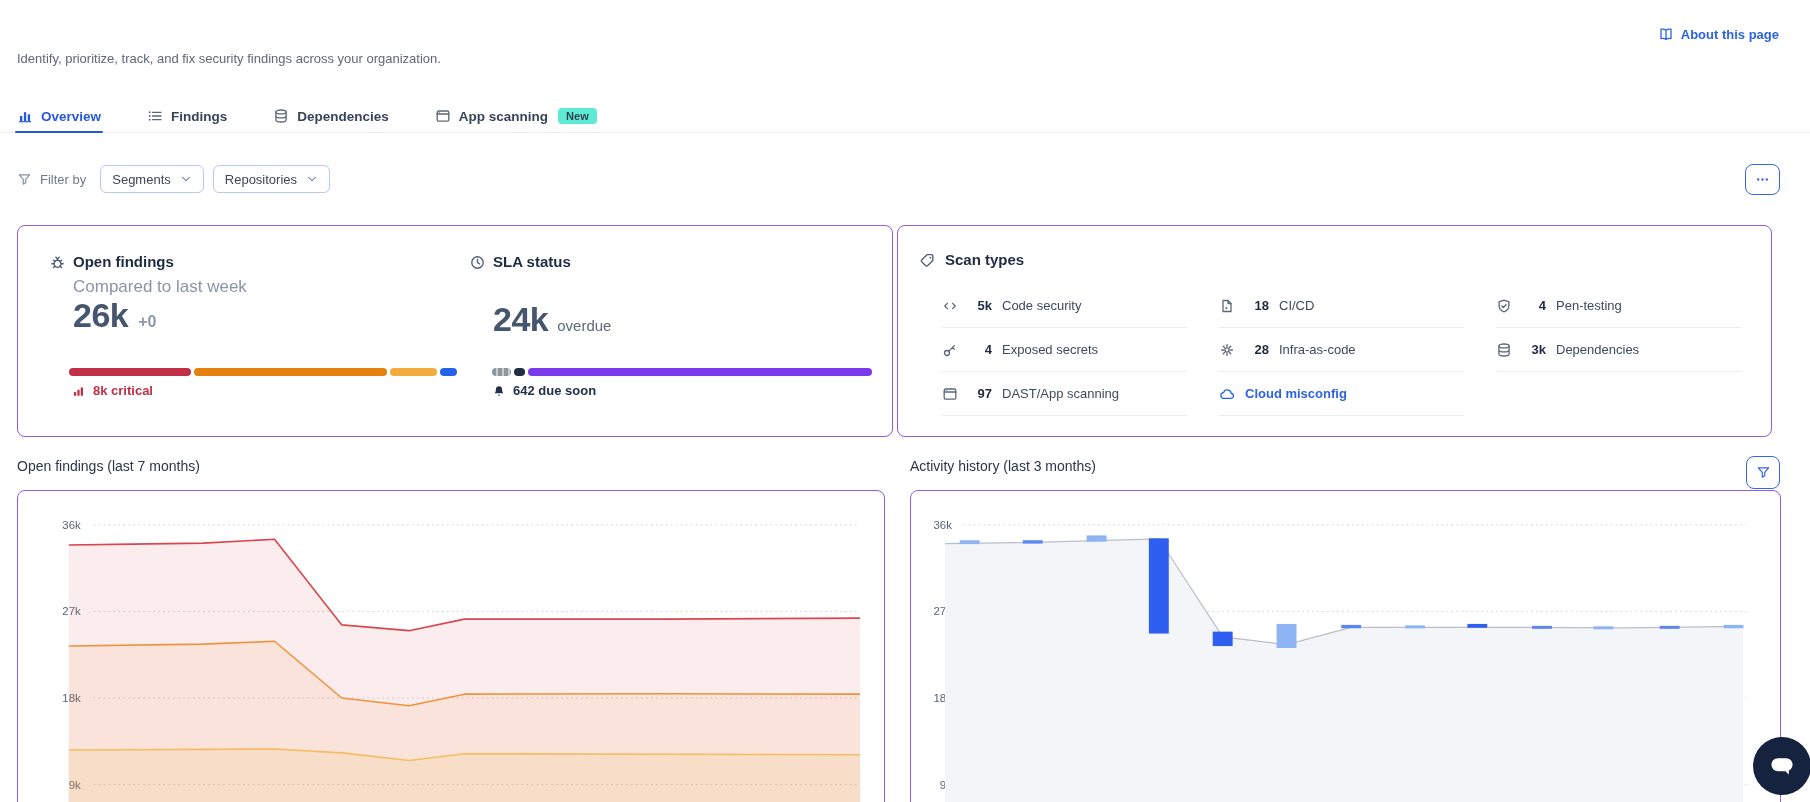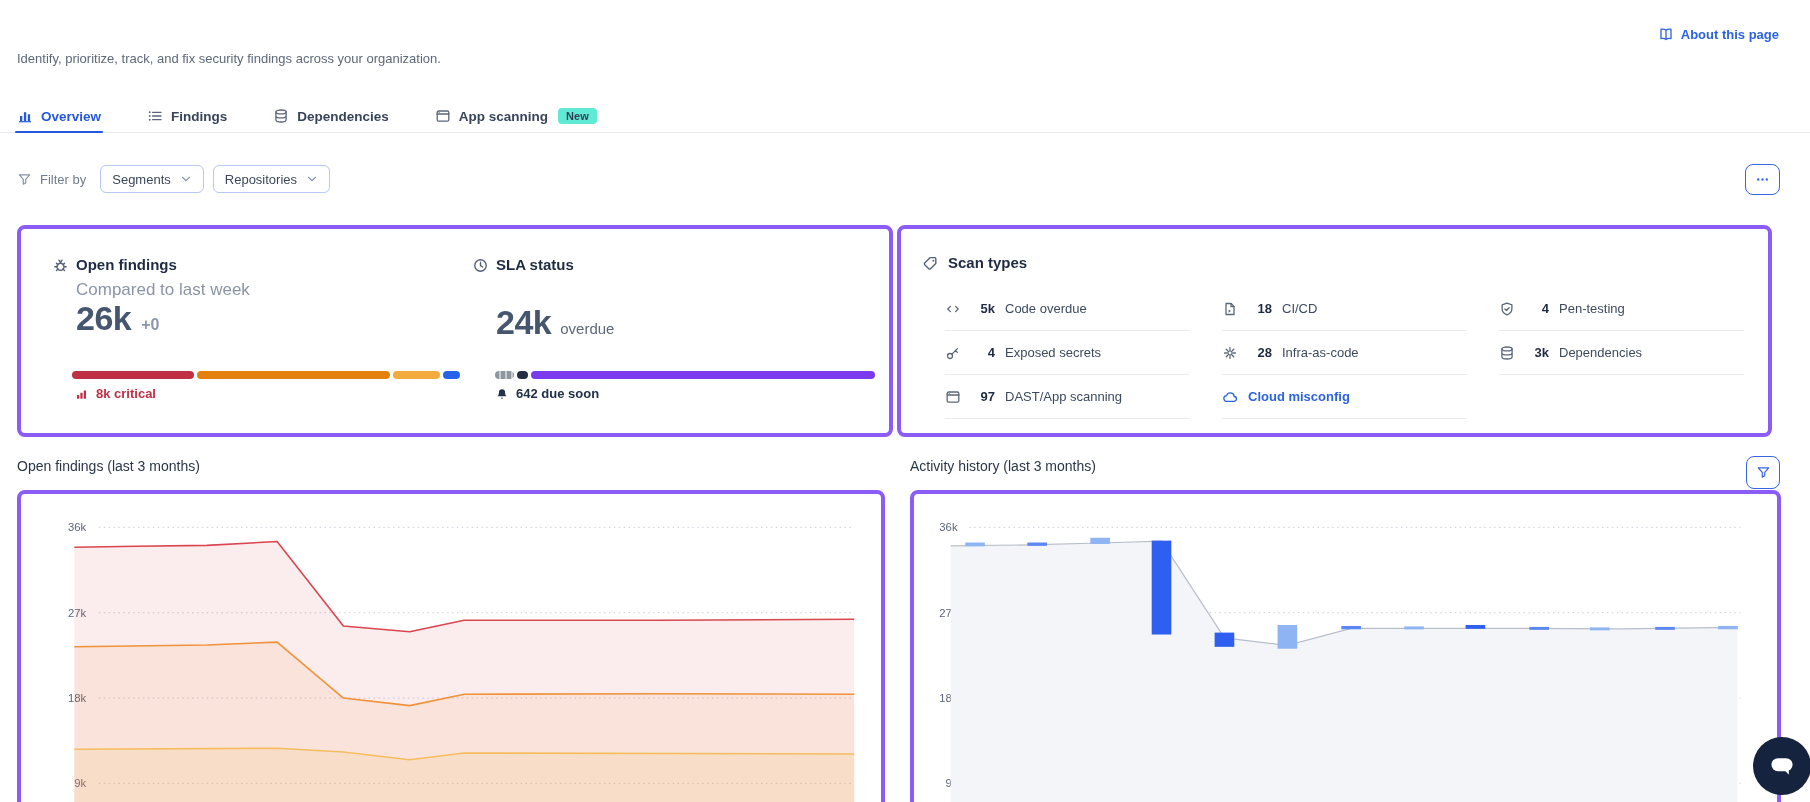--- a/index.html
+++ b/index.html
@@ -35,21 +35,21 @@
   .dropdown { height:28px; display:flex; align-items:center; gap:9px; padding:0 11px; margin-right:9px;
               background:#fff; border:1px solid #b9c8f0; border-radius:6px; font-family:inherit;
               font-size:13px; color:#3c4759; cursor:pointer; }
   .dropdown .icon { width:12px; height:12px; color:#7c8aa6; }
   .more-btn { position:absolute; left:1745px; top:164px; width:35px; height:31px; background:#fff;
               border:1px solid #3566e8; border-radius:8px; color:#3566e8; cursor:pointer;
               display:flex; align-items:center; justify-content:center; }
   .more-btn .icon { width:15px; height:15px; }
 
   
-  .card { position:absolute; background:#fff; border:4px solid #8b5cf6; border-radius:8px; }
+  .card { position:absolute; background:#fff; border:1px solid #8b5cf6; border-radius:8px; }
   #card-metrics { left:17px; top:225px; width:876px; height:212px; }
   #card-scans   { left:897px; top:225px; width:875px; height:212px; }
 
   .m-icon { position:absolute; width:17px; height:17px; color:#53607a; top:28px; }
   .m-title { position:absolute; top:27px; font-size:15px; font-weight:700; color:#1f2b42; }
   .m-sub { position:absolute; top:51px; font-size:17px; color:#8b94a5; }
   .m-value { position:absolute; top:70px; font-size:34px; font-weight:700; color:#46566f; letter-spacing:-0.5px; }
   .m-value small { font-size:16px; font-weight:600; color:#8b97ad; margin-left:10px; letter-spacing:0; }
   .m-value .unit { font-size:15px; font-weight:400; color:#5d6878; margin-left:9px; letter-spacing:0; }
   .seg-bar { position:absolute; top:142px; height:8px; display:flex; gap:3px; }
@@ -249,21 +249,21 @@
       </span>
     <h2 class="m-title">Scan types</h2>
     <div class="scan-grid" id="scan-grid">
         <div class="scan-item">
           <span class="icon">
             <svg viewBox="0 0 16 16">
               <path d="M5.4 5.4 2.8 8l2.6 2.6M10.6 5.4 13.2 8l-2.6 2.6" fill="none" stroke="currentColor" stroke-width="1.3" stroke-linecap="round" stroke-linejoin="round"></path>
             </svg>
           </span>
           <span class="scan-count">5k</span>
-          <span class="scan-label">Code overdue</span>
+          <span class="scan-label">Code security</span>
         </div>
         <div class="scan-item">
           <span class="icon">
             <svg viewBox="0 0 16 16">
               <path d="M4 2.5h5.1l2.9 2.9v8.1H4z" fill="none" stroke="currentColor" stroke-width="1.3" stroke-linecap="round" stroke-linejoin="round"></path>
               <path d="M9 2.7v2.8h2.9" fill="none" stroke="currentColor" stroke-width="1.3" stroke-linecap="round" stroke-linejoin="round"></path>
               <path d="M6.6 8.4l2.3 1.7-2.3 1.7z" fill="currentColor"></path>
             </svg>
           </span>
           <span class="scan-count">18</span>
@@ -324,21 +324,21 @@
           <span class="icon">
             <svg viewBox="0 0 16 16">
               <path d="M4.9 12.4a2.9 2.9 0 01-.3-5.8 3.9 3.9 0 017.6.9 2.45 2.45 0 01-.5 4.9z" fill="none" stroke="currentColor" stroke-width="1.3" stroke-linecap="round" stroke-linejoin="round"></path>
             </svg>
           </span>
           <span class="scan-label">Cloud misconfig</span>
         </div>
       </div>
   </section>
 
-  <div class="chart-title" style="left:17px;">Open findings (last 3 months)</div>
+  <div class="chart-title" style="left:17px;">Open findings (last 7 months)</div>
   <div class="chart-title" style="left:910px;">Activity history (last 3 months)</div>
   <button class="chart-filter-btn">
     <span class="icon">
         <svg viewBox="0 0 16 16">
           <path d="M2.5 3h11L9.3 7.8v3.7l-2.6 1.4V7.8z" fill="none" stroke="currentColor" stroke-width="1.3" stroke-linecap="round" stroke-linejoin="round"></path>
         </svg>
       </span>
   </button>
 
   <section class="card chart-card" id="chart-left">

